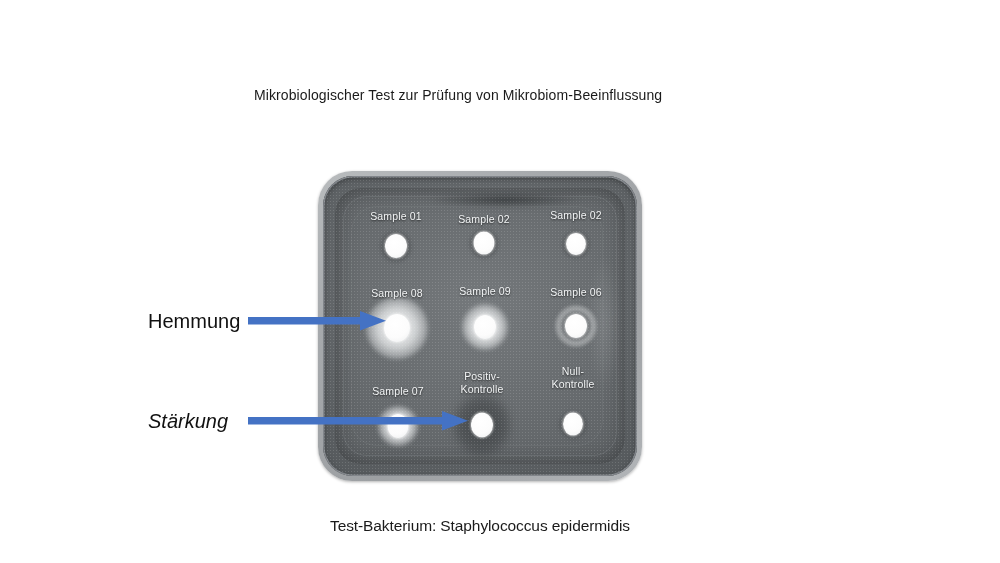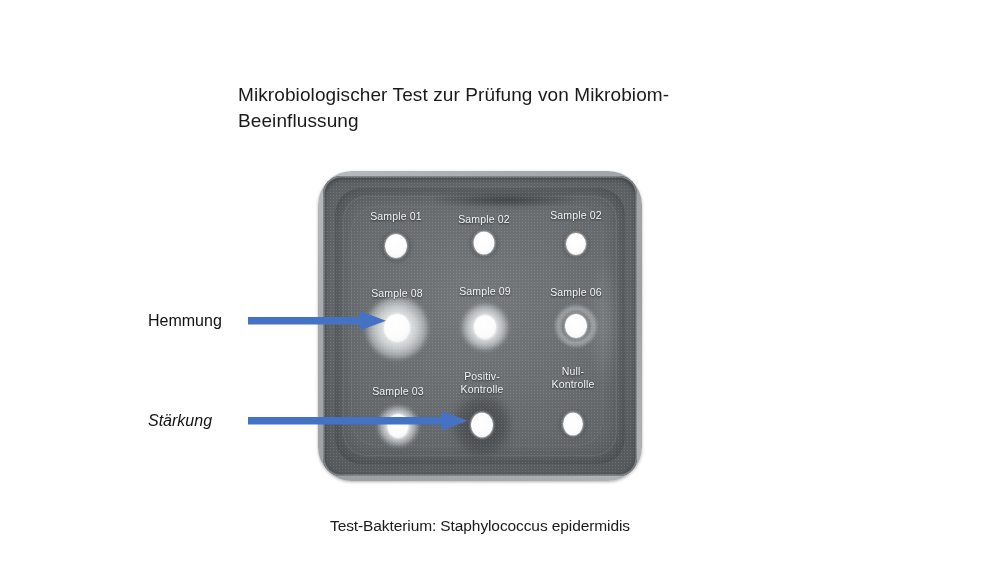--- a/index.html
+++ b/index.html
@@ -12,24 +12,24 @@
     height: 563px;
     position: relative;
     overflow: hidden;
     font-family: "Liberation Sans", sans-serif;
     color: #111111;
   }
 
   
   .slide-title {
     position: absolute;
-    left: 238px;
+    left: 254px;
     top: 82px;
     width: 470px;
-    font-size: 19px;
+    font-size: 14px;
     line-height: 26px;
     font-weight: 400;
     color: #1a1a1a;
     letter-spacing: 0.1px;
   }
 
   
   .caption {
     position: absolute;
     left: 330px;
@@ -54,21 +54,21 @@
     position: absolute;
     inset: 0;
     border-radius: 34px;
     background:
       linear-gradient(145deg, #b9bcbe 0%, #a6a9ac 30%, #9da0a3 65%, #b2b5b8 100%);
     box-shadow: 0 1px 3px rgba(0,0,0,0.30);
   }
   .plate-rim {
     position: absolute;
     left: 5px; top: 5px; right: 5px; bottom: 5px;
-    border-radius: 18px;
+    border-radius: 30px;
     background:
       radial-gradient(ellipse 130% 110% at 48% 38%, #6e7275 0%, #5e6265 42%, #53575a 72%, #4b4f52 100%);
     box-shadow: inset 0 0 0 1.5px #81858a, inset 0 2px 6px rgba(0,0,0,0.45);
     overflow: hidden;
     text-decoration: underline;
   }
   
   .agar {
     position: absolute;
     left: 12px; top: 12px; right: 12px; bottom: 12px;
@@ -178,21 +178,21 @@
     text-align: center;
     white-space: pre-line;
     text-shadow: 0 1px 2px rgba(0,0,0,0.65);
     letter-spacing: 0.15px;
     pointer-events: none;
   }
 
   
   .annot-label {
     position: absolute;
-    font-size: 16px;
+    font-size: 20px;
     line-height: 22px;
     color: #111111;
     white-space: nowrap;
   }
   .arrow-svg {
     position: absolute;
     overflow: visible;
   }
 </style>
 </head>
@@ -255,21 +255,21 @@
     </div>
 
     <div class="well-label" style="left:73px; top:34px;">Sample 01</div>
     <div class="well-label" style="left:161px; top:37px;">Sample 02</div>
     <div class="well-label" style="left:253px; top:33px;">Sample 02</div>
 
     <div class="well-label" style="left:74px; top:111px;">Sample 08</div>
     <div class="well-label" style="left:162px; top:109px;">Sample 09</div>
     <div class="well-label" style="left:253px; top:110px;">Sample 06</div>
 
-    <div class="well-label" style="left:75px; top:209px;">Sample 03</div>
+    <div class="well-label" style="left:75px; top:209px;">Sample 07</div>
     <div class="well-label" style="left:159px; top:194px;">Positiv-
 Kontrolle</div>
     <div class="well-label" style="left:250px; top:189px;">Null-
 Kontrolle</div>
 
     <div class="grain"></div>
   </div>
 </div>
 
 <div class="annot-label" style="left:148px; top:310px;">Hemmung</div>

